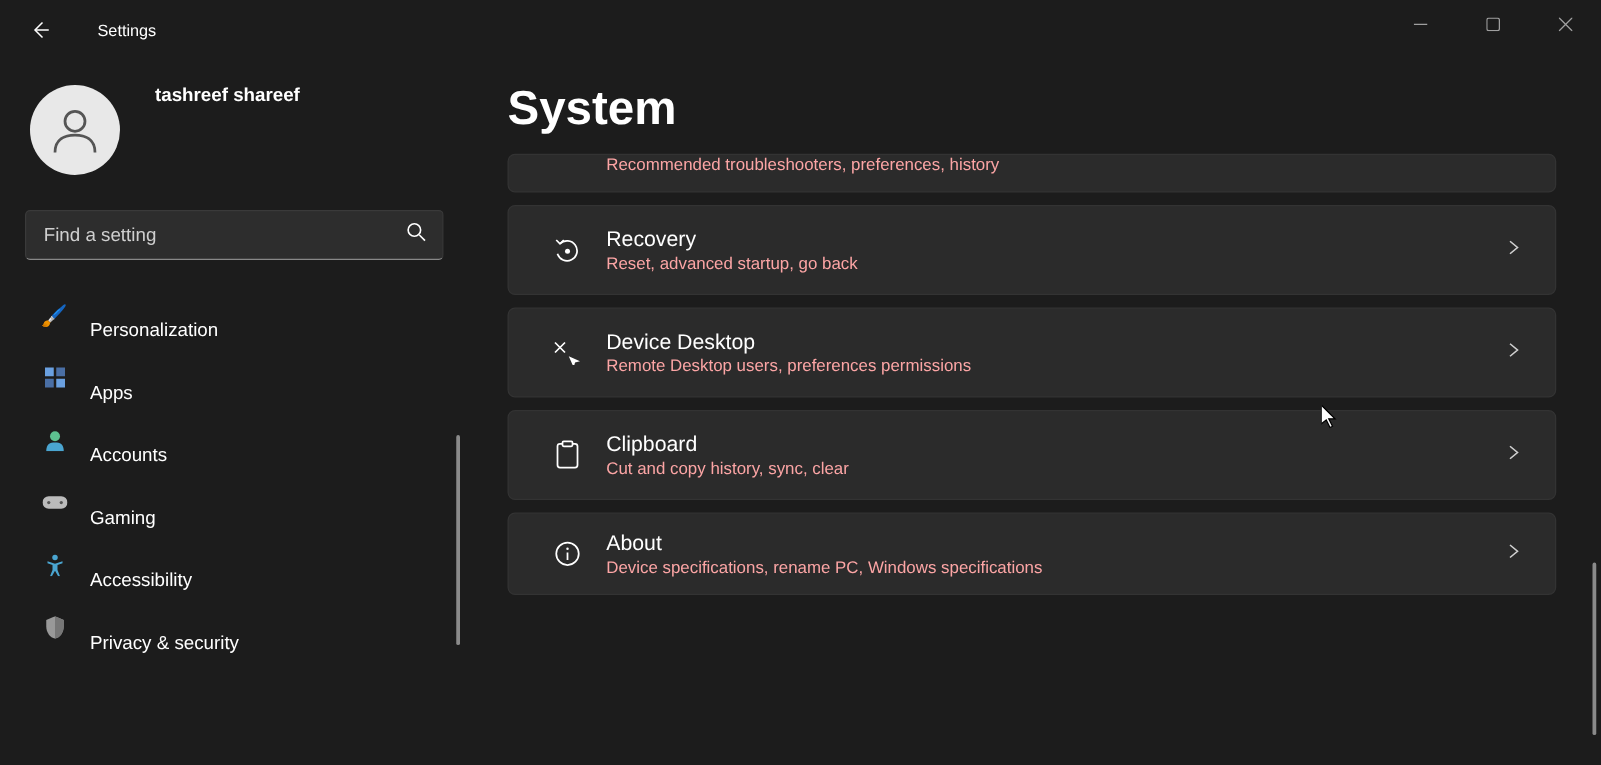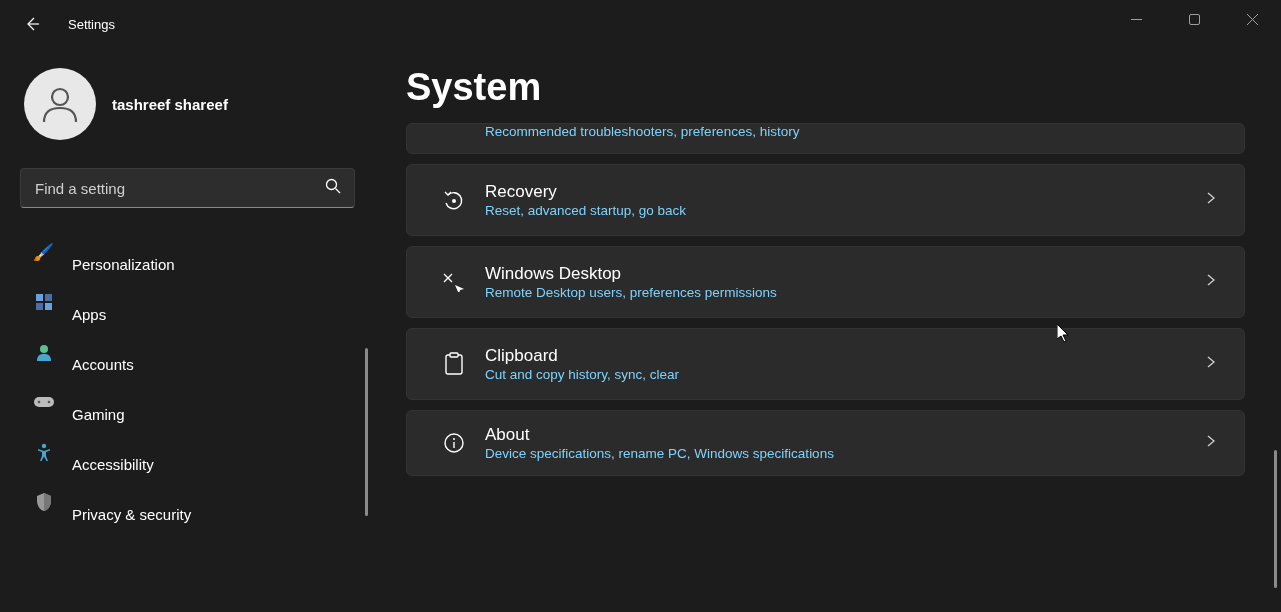--- a/index.html
+++ b/index.html
@@ -26,21 +26,21 @@
       width: 36px;
       height: 36px;
       display: flex;
       align-items: center;
       justify-content: center;
       cursor: pointer;
       border-radius: 4px;
     }
     .app-title {
       font-size: 13px;
-      margin-left: 18px;
+      margin-left: 28px;
       color: #ffffff;
     }
     .window-controls {
       position: absolute;
       right: 0;
       top: 0;
       display: flex;
       height: 40px;
     }
     .window-btn {
@@ -56,22 +56,22 @@
       display: flex;
       height: calc(100% - 48px);
     }
     .sidebar {
       width: 370px;
       padding: 20px 0 0 20px;
       position: relative;
     }
     .user-section {
       display: flex;
-      align-items: center;
-      gap: 16px;
+      align-items: flex-start;
+      gap: 28px;
       margin-bottom: 28px;
       padding-left: 4px;
     }
     .avatar {
       width: 72px;
       height: 72px;
       border-radius: 50%;
       background: #e8e8e8;
       display: flex;
       align-items: center;
@@ -186,21 +186,21 @@
       flex: 1;
       margin-left: 8px;
     }
     .card-title {
       font-size: 17px;
       font-weight: 400;
       margin-bottom: 1px;
     }
     .card-desc {
       font-size: 13.5px;
-      color: #7dd3fc;
+      color: #fca5a5;
     }
     .card-chevron {
       color: #cfcfcf;
       margin-right: 2px;
     }
     .cursor {
       position: absolute;
       top: 324px;
       left: 1057px;
       pointer-events: none;
@@ -359,21 +359,21 @@
 
 
       <div class="card">
         <div class="card-icon">
           <svg width="24" height="20" viewBox="0 0 24 20" fill="none" stroke="#fff" stroke-width="1.4">
             <path d="M2 2 L10 10 M10 2 L2 10"></path>
             <path d="M13 13 L22 17 L18 18 L17 22 Z" fill="#fff" stroke="none"></path>
           </svg>
         </div>
         <div class="card-text">
-          <div class="card-title">Windows Desktop</div>
+          <div class="card-title">Device Desktop</div>
           <div class="card-desc">Remote Desktop users, preferences permissions</div>
         </div>
         <div class="card-chevron">
           <svg width="14" height="14" viewBox="0 0 14 14" fill="none" stroke="#cfcfcf" stroke-width="1.3">
               <path d="M4 2 L10 7 L4 12"></path>
             </svg>
         </div>
       </div>
 
       <div class="card">

